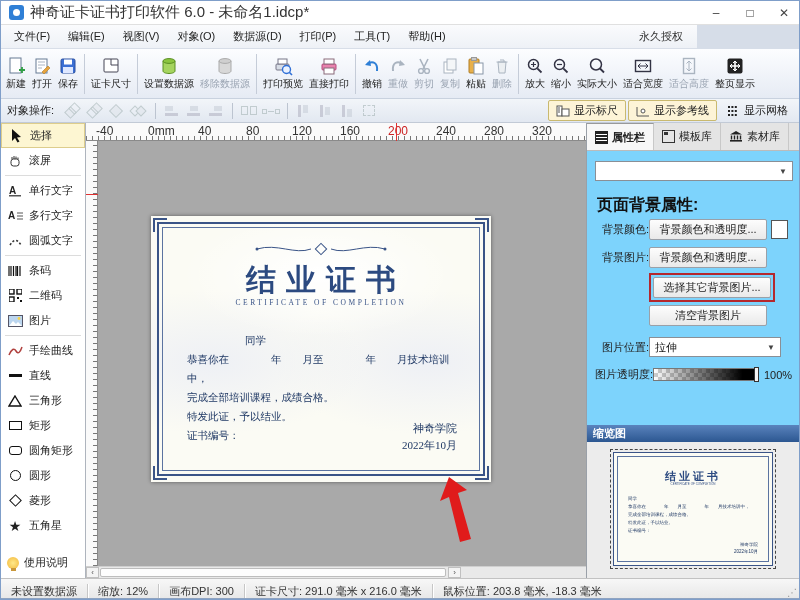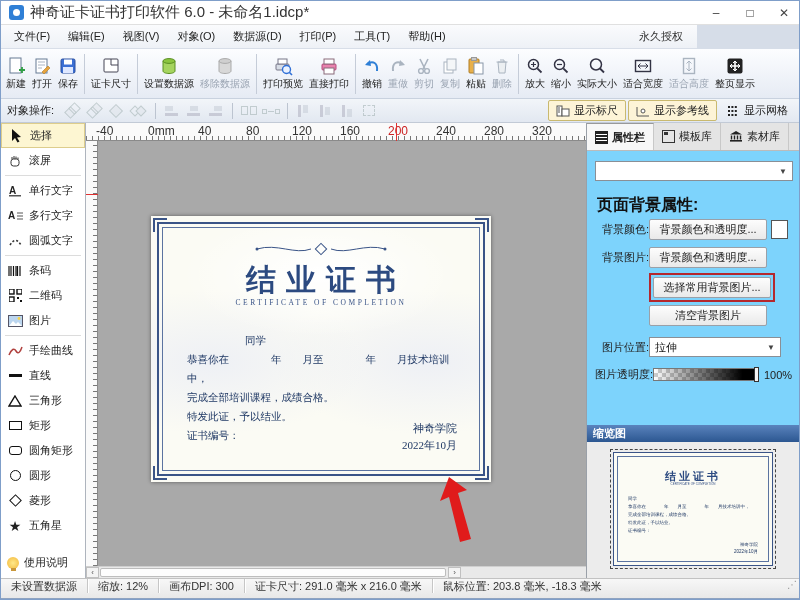--- a/index.html
+++ b/index.html
@@ -109,21 +109,21 @@
   .shandle { position:absolute; right:-1px; top:-2px; width:5px; height:15px; background:#f4f4f4; border:1px solid #333; }
   .thumb-header { position:absolute; left:0; top:302px; width:215px; height:17px; background:linear-gradient(#5a83bd,#2c5791); color:#fff; font-weight:bold; display:flex; align-items:center; padding-left:6px; }
   .thumb-area { position:absolute; left:0; top:319px; width:215px; height:136px; background:#ececec; }
   .minicert { position:absolute; left:26px; top:10px; width:160px; height:114px; background:#fbfbf4; border:1px solid #3a5487; outline:1px dashed #444; outline-offset:2px; box-shadow:inset 0 0 0 3px #fbfbf4, inset 0 0 0 4px #5b73a0; }
   .mini-title { position:absolute; left:0; top:16px; width:100%; text-align:center; font-family:"Liberation Serif", serif; font-weight:bold; font-size:11px; letter-spacing:3px; color:#2c4a80; }
   .mini-sub { position:absolute; left:0; top:29px; width:100%; text-align:center; font-size:3px; color:#3a5487; white-space:nowrap; overflow:hidden; }
   .mini-body { position:absolute; left:14px; top:42px; right:10px; font-size:4.5px; color:#1f3864; line-height:8px; white-space:nowrap; overflow:hidden; }
   .mini-sign { position:absolute; right:14px; bottom:10px; text-align:right; font-size:4.5px; color:#1f3864; line-height:7px; }
 
   
-  .statusbar { position:absolute; left:0; top:577px; width:800px; height:20px; background:linear-gradient(#f7f7f7,#e8e8e8); border-top:1px solid #c2c2c2; display:flex; align-items:flex-start; }
+  .statusbar { position:absolute; left:0; top:577px; width:800px; height:20px; background:linear-gradient(#f7f7f7,#e8e8e8); border-top:1px solid #c2c2c2; display:flex; align-items:flex-end; }
   .ssec { padding:0 10px; height:14px; line-height:14px; border-right:1px solid #c6c6c6; box-shadow:1px 0 0 #fff; color:#333; white-space:nowrap; }
   .grip { margin-left:auto; padding-right:4px; color:#999; font-size:10px; }
   .bottomline { position:absolute; left:0; top:597px; width:800px; height:3px; background:#8fa3c0; }
 </style>
 </head>
 <body>
 
 <div id="app">
 
   <div class="titlebar">
@@ -646,21 +646,21 @@
       <span class="pbtn">背景颜色和透明度...</span>
       <span class="swatch"></span>
     </div>
     <div class="prow" style="top:124px">
       <span class="plabel">背景图片:</span>
       <span class="pbtn">背景颜色和透明度...</span>
     </div>
     <div class="prow" style="top:150px">
       <span class="plabel"></span>
       <span class="redbox">
-        <span class="pbtn">选择常用背景图片...</span>
+        <span class="pbtn">选择其它背景图片...</span>
       </span>
     </div>
     <div class="prow" style="top:182px">
       <span class="plabel"></span>
       <span class="pbtn">清空背景图片</span>
     </div>
     <div class="prow" style="top:214px">
       <span class="plabel">图片位置:</span>
       <span class="pcombo">
         <span>拉伸</span>

